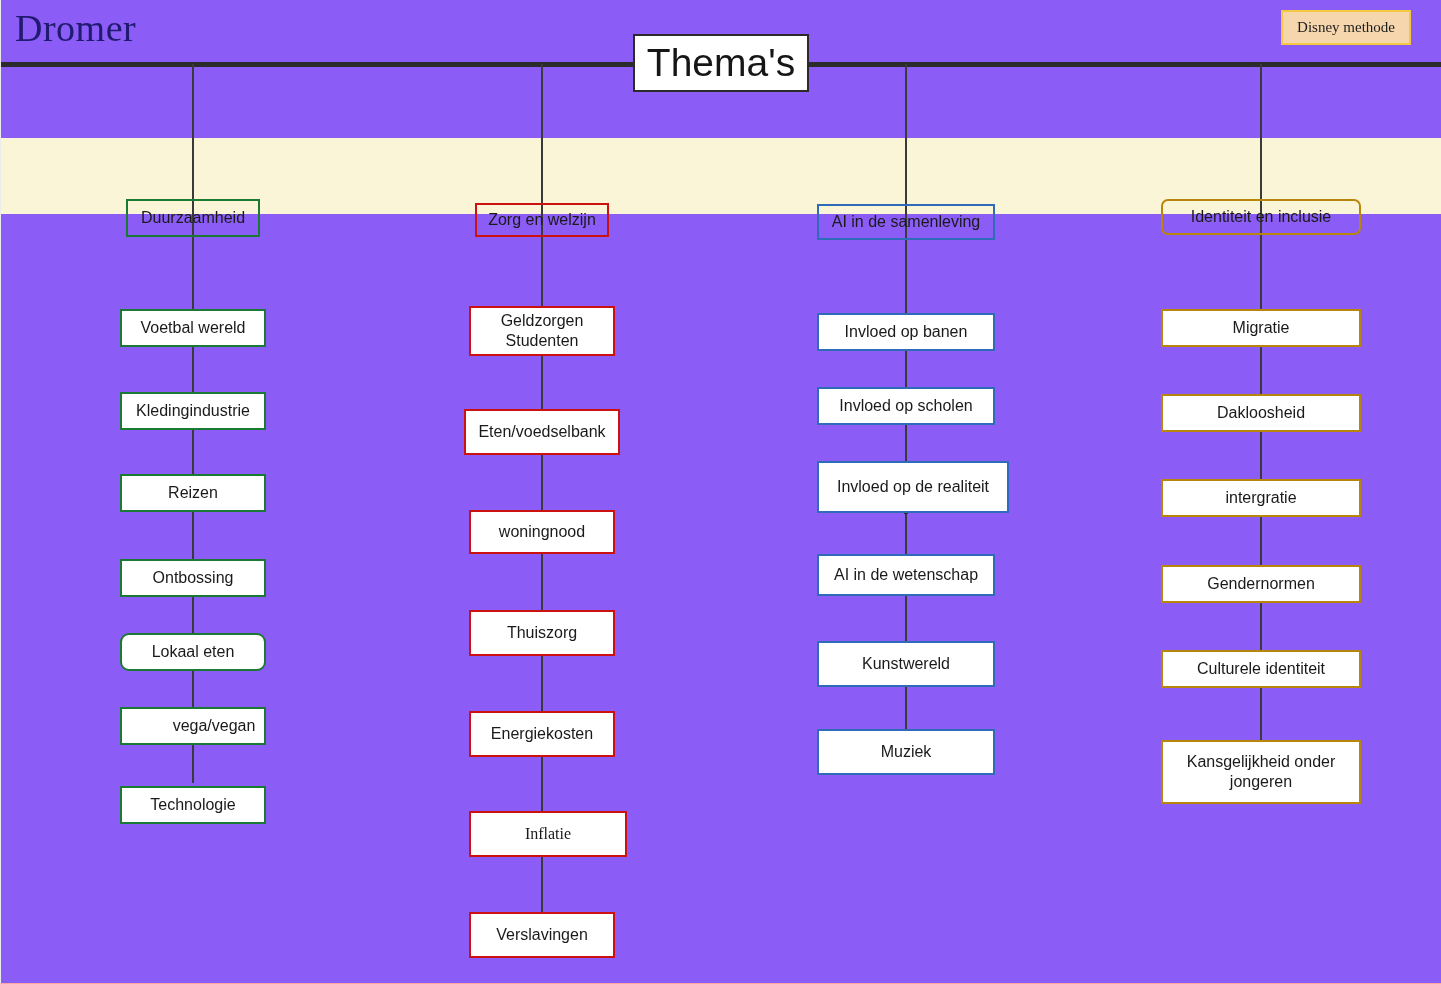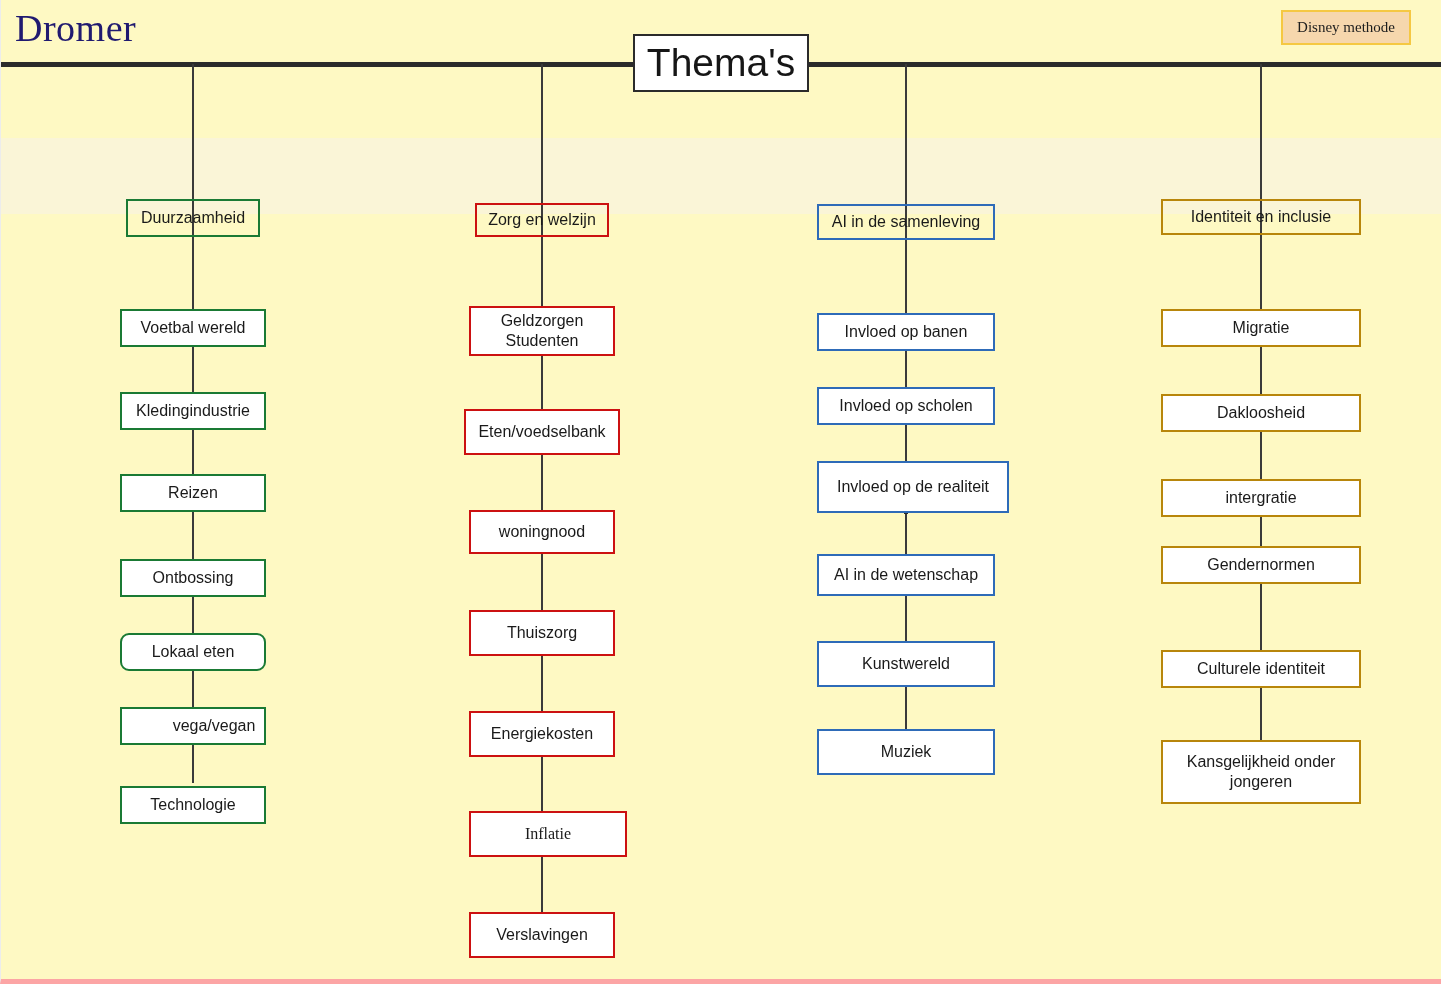--- a/index.html
+++ b/index.html
@@ -7,24 +7,24 @@
     padding: 0;
     background: #ffffff;
   }
   body {
     font-family: "Liberation Sans", sans-serif;
   }
   #canvas {
     position: relative;
     width: 1441px;
     height: 984px;
-    background: #fef9c3;
+    background: #8b5cf6;
     overflow: hidden;
     border-left: 1px solid #ececec;
-    border-bottom: 5px solid #fca5a5;
+    border-bottom: 1px solid #fca5a5;
     box-sizing: border-box;
   }
 
   
   #title {
     position: absolute;
     left: 14px;
     top: 8px;
     font-family: "Liberation Serif", serif;
     font-size: 38px;
@@ -174,24 +174,24 @@
         <div class="node head c-blue" style="left: 816px; top: 163px; width: 178px; height: 36px;">AI in de samenleving</div>
         <div class="node c-blue" style="left: 816px; top: 272px; width: 178px; height: 38px;">Invloed op banen</div>
         <div class="node c-blue" style="left: 816px; top: 346px; width: 178px; height: 38px;">Invloed op scholen</div>
         <div class="node c-blue two-line" style="left: 816px; top: 420px; width: 192px; height: 52px;">Invloed op de realiteit</div>
         <div class="node c-blue" style="left: 816px; top: 513px; width: 178px; height: 42px;">AI in de wetenschap</div>
         <div class="node c-blue two-line" style="left: 816px; top: 600px; width: 178px; height: 46px;">Kunstwereld</div>
         <div class="node c-blue two-line" style="left: 816px; top: 688px; width: 178px; height: 46px;">Muziek</div>
       </div>
       <div class="column" style="left: 0px; top: 0px;">
         <div class="spine" style="left: 1260px; top: 64px; height: 699px;"></div>
-        <div class="node head c-gold" style="left: 1160px; top: 158px; width: 200px; height: 36px;">Identiteit en inclusie</div>
+        <div class="node head c-gold" style="left: 1160px; top: 158px; width: 200px; height: 36px; border-radius: 7px;">Identiteit en inclusie</div>
         <div class="node c-gold" style="left: 1160px; top: 268px; width: 200px; height: 38px;">Migratie</div>
         <div class="node c-gold" style="left: 1160px; top: 353px; width: 200px; height: 38px;">Dakloosheid</div>
         <div class="node c-gold" style="left: 1160px; top: 438px; width: 200px; height: 38px;">intergratie</div>
-        <div class="node c-gold" style="left: 1160px; top: 505px; width: 200px; height: 38px;">Gendernormen</div>
+        <div class="node c-gold" style="left: 1160px; top: 524px; width: 200px; height: 38px;">Gendernormen</div>
         <div class="node c-gold" style="left: 1160px; top: 609px; width: 200px; height: 38px;">Culturele identiteit</div>
         <div class="node c-gold two-line" style="left: 1160px; top: 699px; width: 200px; height: 64px;">Kansgelijkheid onder jongeren</div>
       </div>
     </div>
 
 <div class="thick-link" style="left: 905px; top: 472px; height: 42px;"></div>
   </div>
 
 </body></html>

